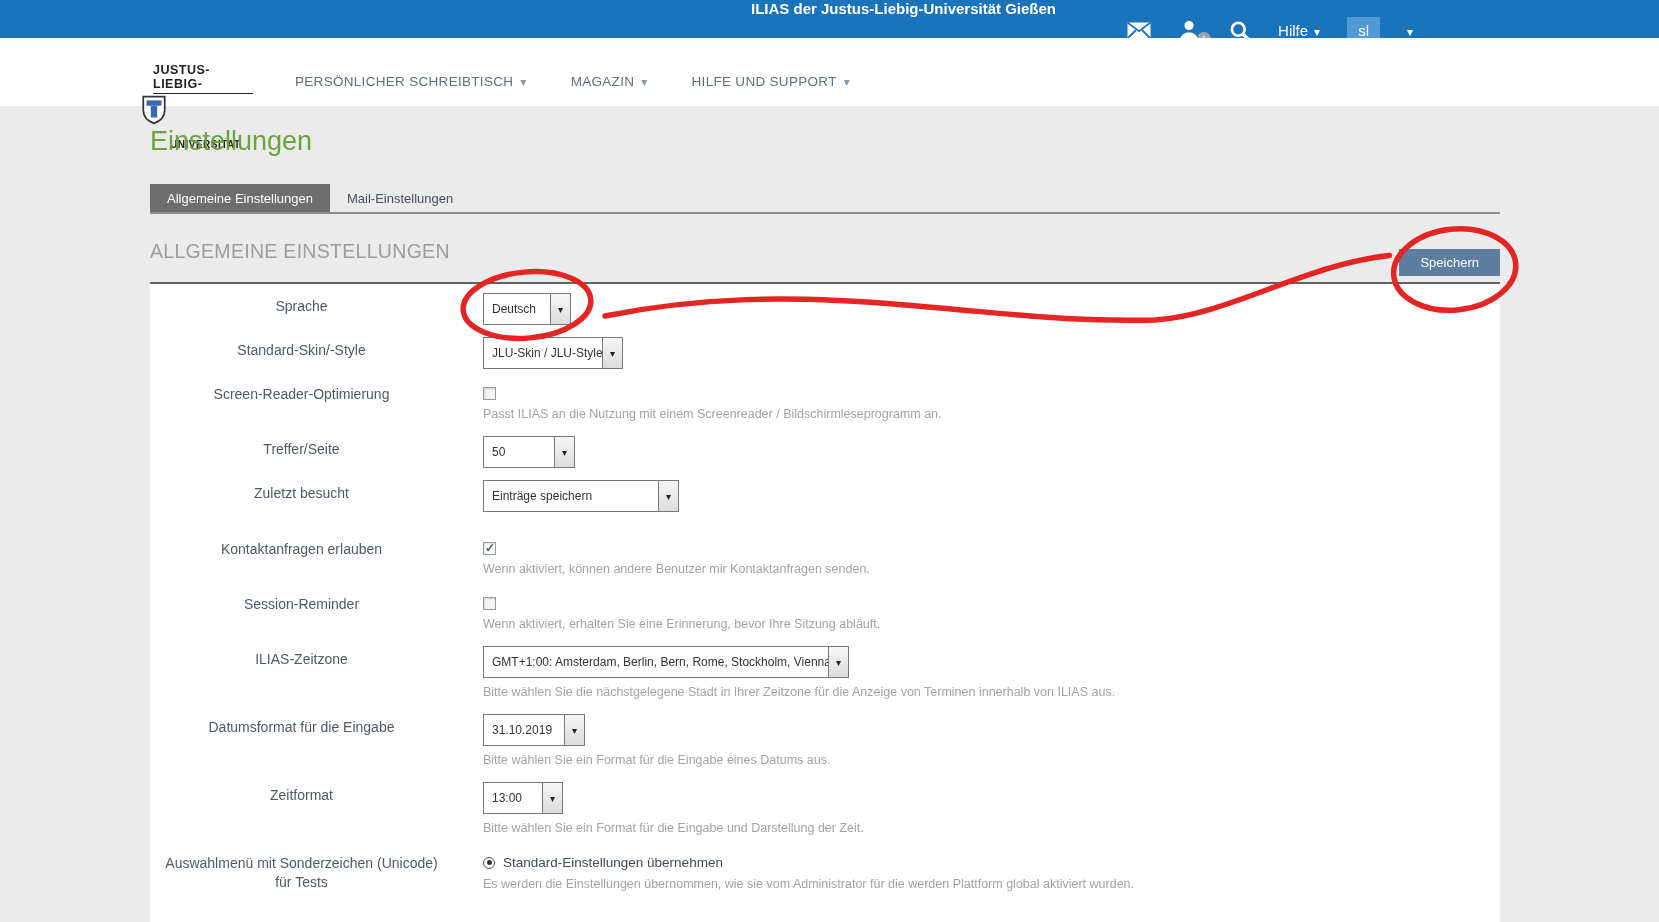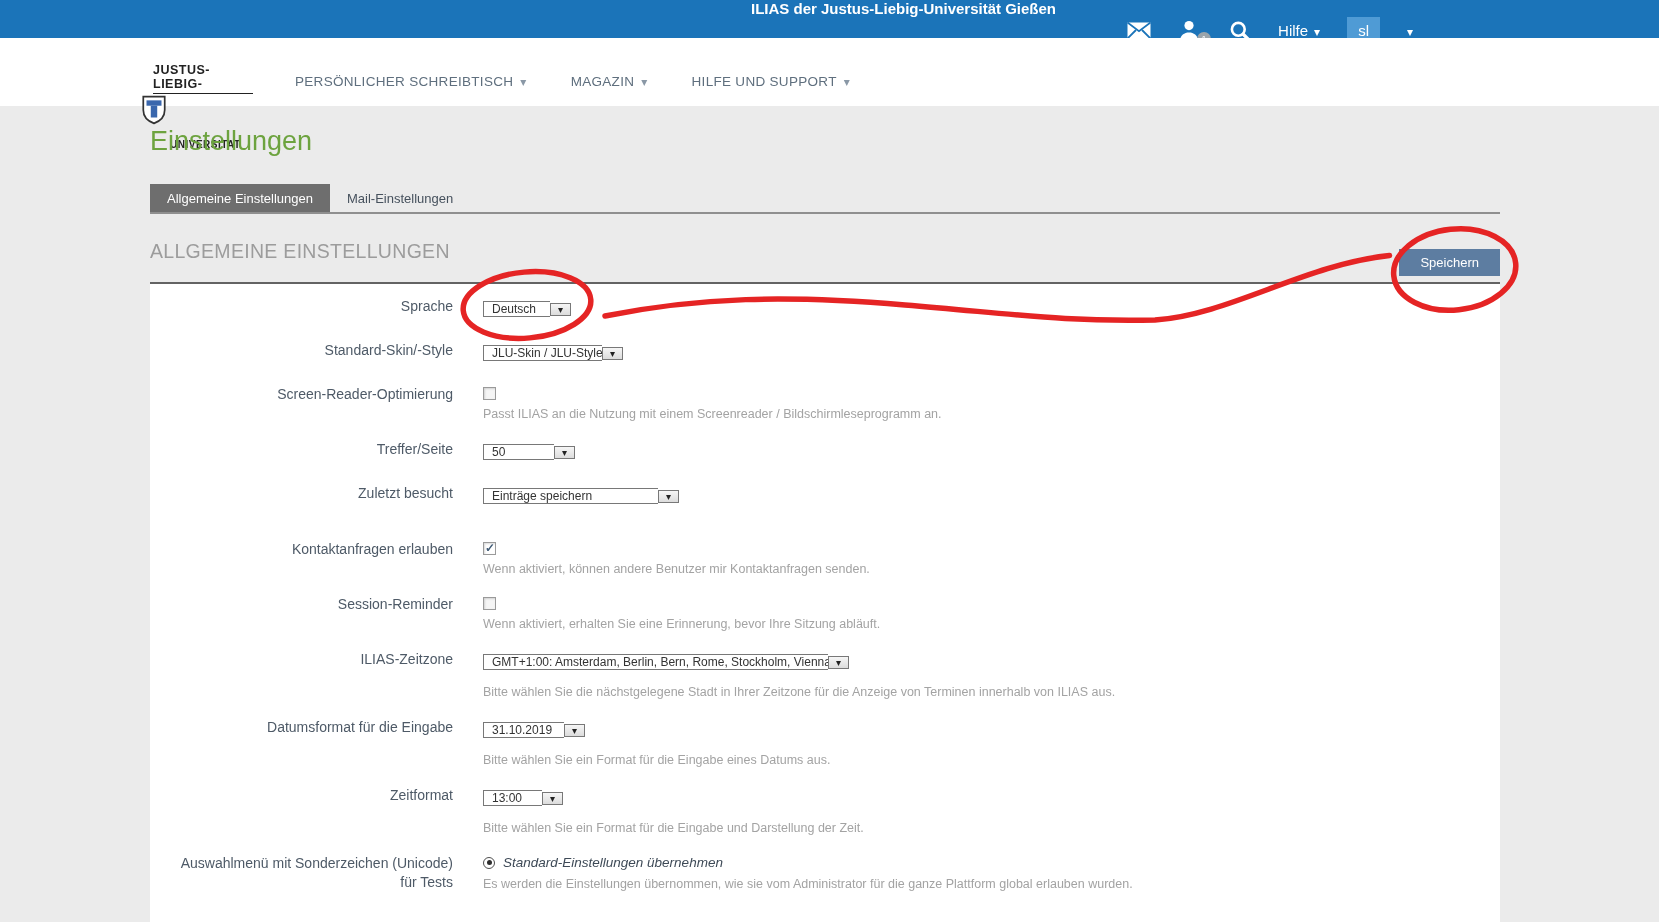--- a/index.html
+++ b/index.html
@@ -55,26 +55,26 @@
   .section-row { margin-top: 26px; display: flex; justify-content: space-between; align-items: flex-start; height: 30px; }
   .section-title { font-size: 19.5px; color: #9c9c9c; font-weight: normal; letter-spacing: .3px; }
   .save-btn {
     margin-top: 9px; background: #5d7da1; color: #fff; border: none; font-size: 13px;
     font-family: "Liberation Sans", sans-serif; padding: 6px 21px; cursor: pointer;
   }
 
   .panel { margin-top: 12px; border-top: 2px solid #636363; background: #fff; padding: 9px 0 40px; min-height: 640px; }
 
   .row { display: flex; margin-bottom: 12px; }
-  .row-label { width: 333px; text-align: right; padding-right: 30px; padding-top: 4px;
+  .row-label { width: 333px; text-align: center; padding-right: 30px; padding-top: 4px;
     color: #4e5a67; font-size: 14px; line-height: 19px; flex-shrink: 0; }
   .row-label span { display: block; }
   .row-control { flex: 1; }
 
-  .select { display: flex; height: 32px; cursor: pointer; align-items: center; }
+  .select { display: flex; height: 32px; cursor: pointer; }
   .sel-text {
     flex: 1; border: 1px solid #787878; border-right: none; background: #fff;
     font-size: 12px; color: #333; padding: 0 8px; display: flex; align-items: center;
     white-space: nowrap; overflow: hidden;
   }
   .sel-btn {
     width: 21px; border: 1px solid #787878; background: linear-gradient(#f6f6f6, #dcdcdc);
     display: flex; align-items: center; justify-content: center;
   }
   .sel-btn::after { content: "▾"; font-size: 10px; color: #222; }
@@ -83,21 +83,21 @@
     width: 13px; height: 13px; border: 1px solid #9a9a9a; background: #f5f5f5;
     box-shadow: inset 1px 1px 2px rgba(0,0,0,.15); margin-top: 6px; cursor: pointer;
     position: relative;
   }
   .checkbox.checked { background: #fff; }
   .checkbox.checked::after {
     content: "✓"; position: absolute; left: 1px; top: -2px;
     font-size: 12px; font-weight: bold; color: #3f5a75;
   }
 
-  .radio-line { display: flex; align-items: center; gap: 8px; padding-top: 5px; cursor: pointer; font-style: italic; }
+  .radio-line { display: flex; align-items: center; gap: 8px; padding-top: 5px; cursor: pointer; }
   .radio { width: 12px; height: 12px; border-radius: 50%; border: 1px solid #4f4f4f; background: #fff; position: relative; }
   .radio.on::after { content: ""; position: absolute; left: 2.5px; top: 2.5px; right: 2.5px; bottom: 2.5px; border-radius: 50%; background: #2e2e2e; }
   .radio-label { font-size: 13.5px; color: #3e4a57; }
 
   .help { margin-top: 6px; margin-bottom: 2px; font-size: 12.5px; color: #a3a3a3; line-height: 16px; }
 
   
   #annot { position: absolute; left: 0; top: 0; pointer-events: none; z-index: 40; }
 </style>
 </head>
@@ -293,21 +293,21 @@
         <div class="row">
           <div class="row-label">
             <span>Auswahlmenü mit Sonderzeichen (Unicode)</span>
             <span>für Tests</span>
           </div>
           <div class="row-control">
             <div class="radio-line">
               <span class="radio on"></span>
               <span class="radio-label">Standard-Einstellungen übernehmen</span>
             </div>
-            <div class="help">Es werden die Einstellungen übernommen, wie sie vom Administrator für die ganze Plattform global erlauben wurden.</div>
+            <div class="help">Es werden die Einstellungen übernommen, wie sie vom Administrator für die werden Plattform global aktiviert wurden.</div>
           </div>
         </div>
       </div>
   </div>
 </div>
 
 <svg id="annot" width="1659" height="922" viewBox="0 0 1659 922">
     <ellipse cx="527" cy="305" rx="64" ry="33" transform="rotate(-5 527 305)" fill="none" stroke="#e52424" stroke-width="5.5" stroke-linecap="round"></ellipse>
     <ellipse cx="1454.7265625" cy="269.5" rx="61.2734375" ry="40.5" transform="rotate(-6 1454.7265625 269.5)" fill="none" stroke="#e52424" stroke-width="5.5" stroke-linecap="round"></ellipse>
     <path d="M 605 316

